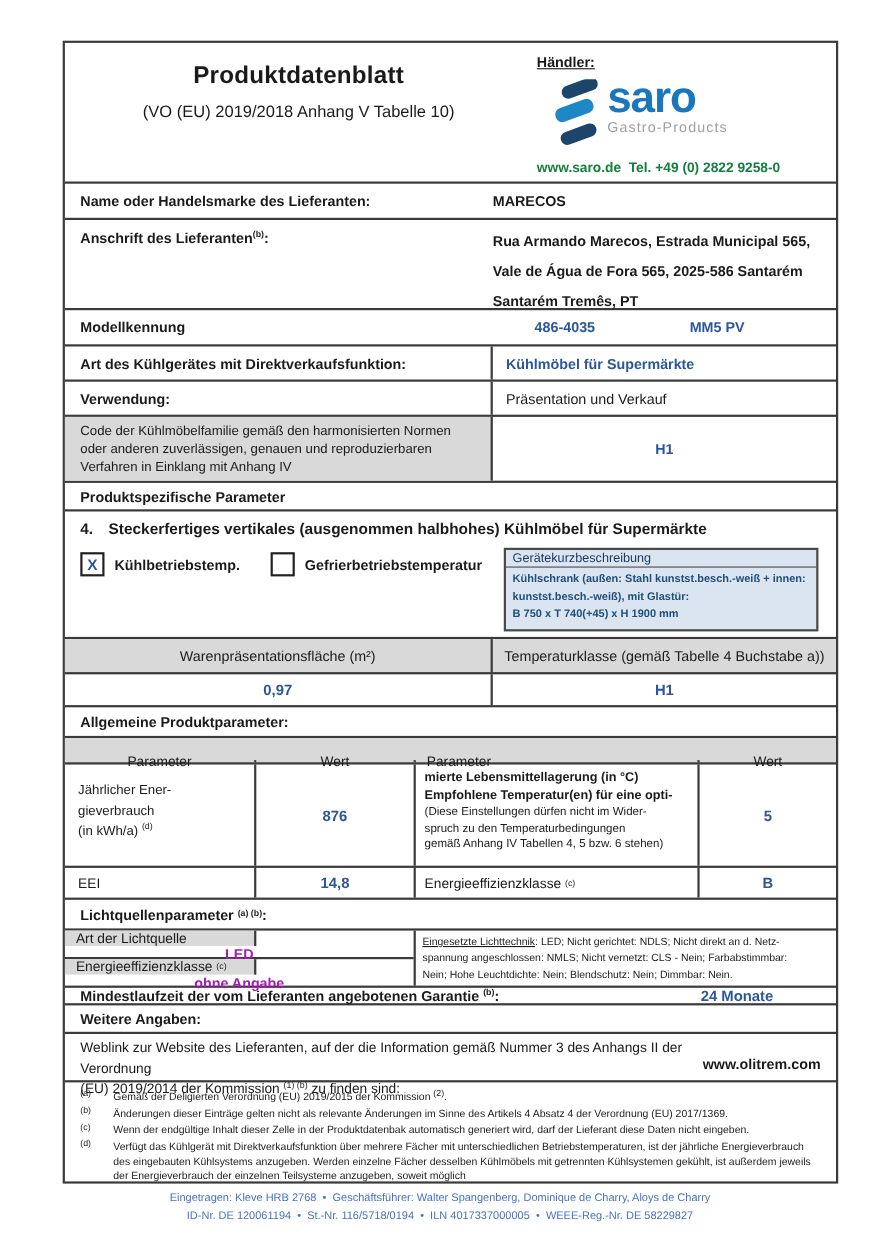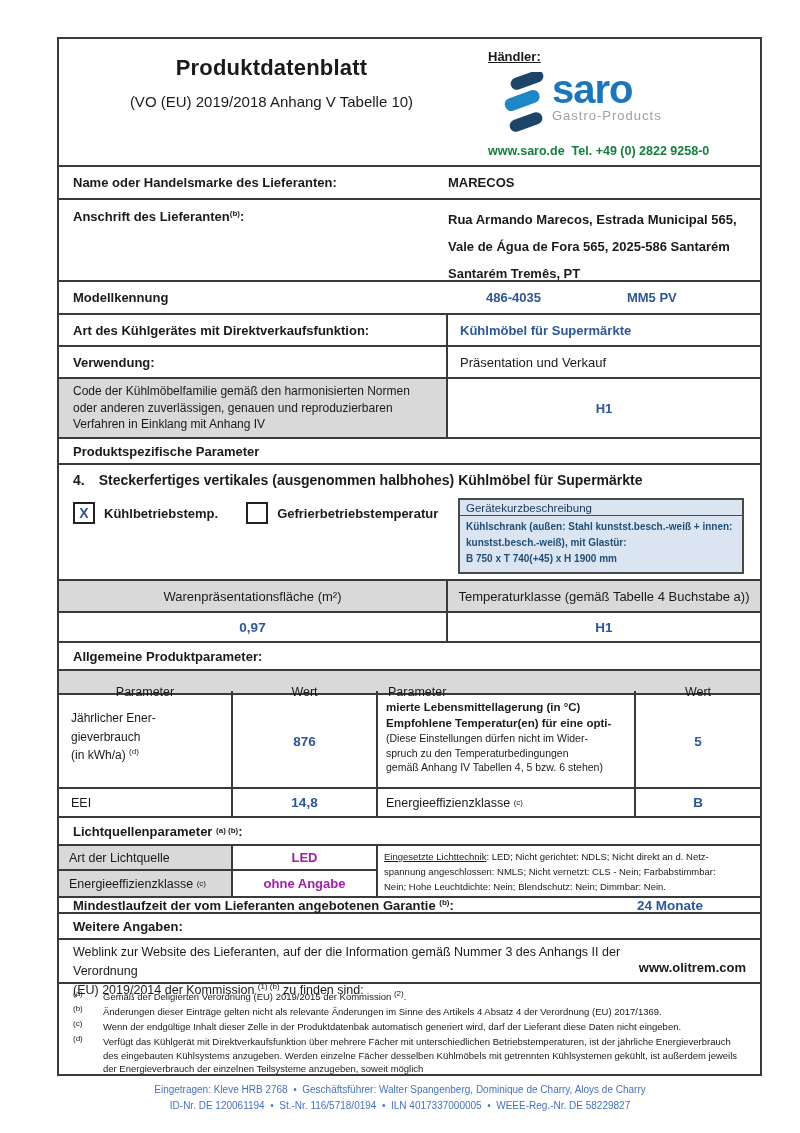--- a/index.html
+++ b/index.html
@@ -92,21 +92,21 @@
   .desc-r { font-size: 10.5px; line-height: 1.4; white-space: nowrap; }
   .pt-r2 { flex: 1; display: flex; }
   .pt-r2 .c1 { display: flex; align-items: center; padding-left: 12px; font-size: 12.5px; }
   .pt-r2 .c3 { display: flex; align-items: center; padding-left: 8px; font-size: 12.5px; }
 
   .sup { font-size: 8px; vertical-align: super; line-height: 1; }
 
   
   .lt-row { height: 52px; display: flex; }
   .lt-left { width: 319px; display: flex; flex-direction: column; border-right: 2px solid #3a3a3a; }
-  .lt-r { height: 26px; display: flex; }
+  .lt-r { height: 26px; display: flex; flex-direction: column; }
   .lt-r.first { border-bottom: 2px solid #3a3a3a; }
   .lt-lbl { width: 174px; background: #d9d9d9; border-right: 2px solid #3a3a3a; display: flex; align-items: center; padding-left: 10px; font-size: 12.5px; }
   .lt-val { flex: 1; display: flex; align-items: center; justify-content: center; font-size: 13px; font-weight: bold; color: #a21caf; }
   .lt-right { flex: 1; padding: 3px 6px 0; font-size: 9.5px; line-height: 1.6; }
   .lt-right div { white-space: nowrap; }
   .u { text-decoration: underline; }
 
   .warr-row { height: 16px; display: flex; align-items: center; padding-left: 14px; }
   .warr-lbl { font-weight: bold; font-size: 13px; }
   .warr-val { margin-left: auto; width: 180px; text-align: center; font-weight: bold; font-size: 13.5px; color: #2b579a; }

